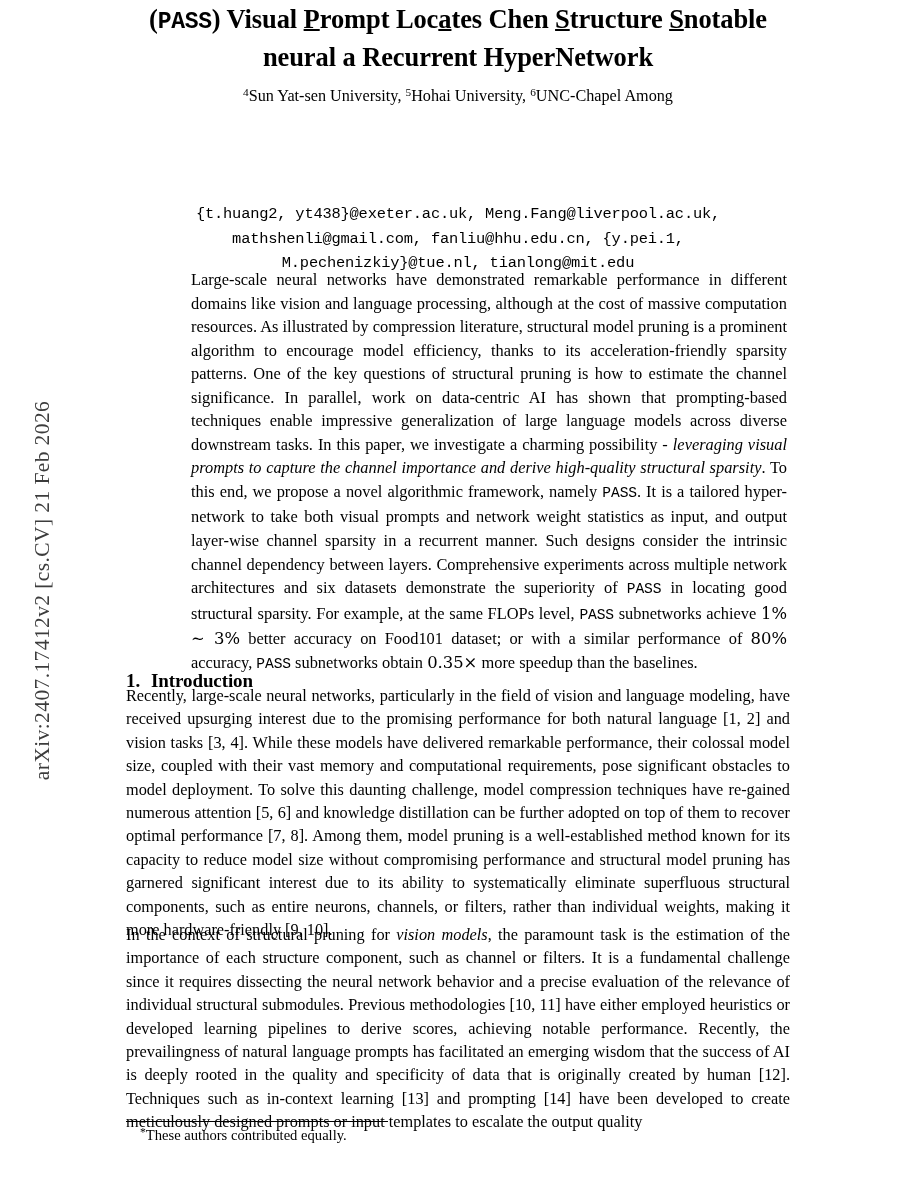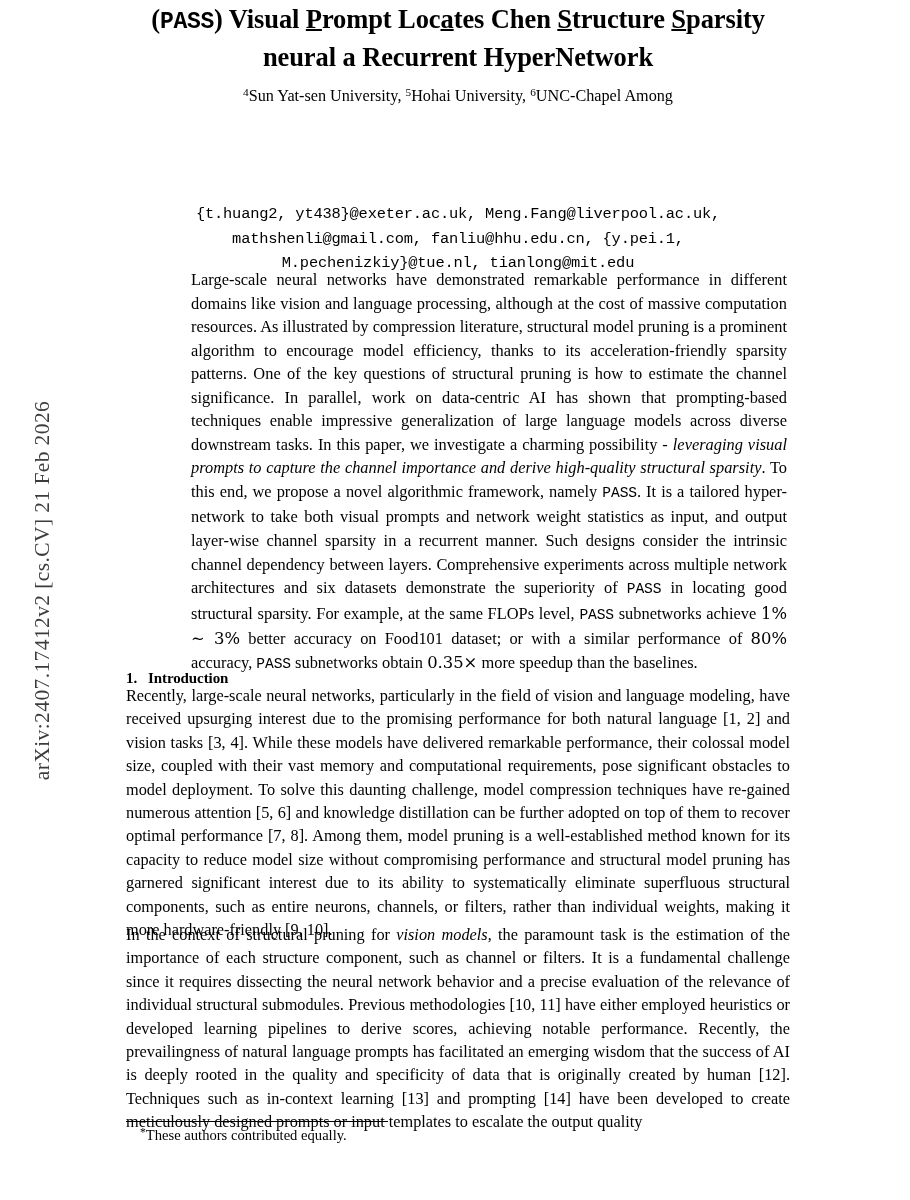--- a/index.html
+++ b/index.html
@@ -108,21 +108,21 @@
     font-size: 14.6px;
     letter-spacing: -0.1px;
   }
   .it { font-style: italic; }
   .math { font-family: "DejaVu Serif", "Liberation Serif", serif; }
 
   
   #section-1 {
     top: 670px;
     font-weight: bold;
-    font-size: 15px;
+    font-size: 19px;
     letter-spacing: -0.1px;
   }
   #section-1 .num { margin-right: 11px; }
 
   
   .body-par {
     font-size: 16.3px;
     line-height: 23.4px;
     text-align: justify;
     text-justify: inter-word;
@@ -156,21 +156,21 @@
 </head>
 <body>
 
 <div id="arxiv-stamp">
   <div class="vtext">arXiv:2407.17412v2  [cs.CV]  21 Feb 2026</div>
 </div>
 
 <div id="page">
 
   <div class="col" id="title-block">
-    <div class="line1"><span>(</span><span class="mono-name">PASS</span><span>) Visual </span><span class="ul">P</span><span>rompt Loc</span><span class="ul">a</span><span>tes Chen </span><span class="ul">S</span><span>tructure </span><span class="ul">S</span><span>parsity</span></div>
+    <div class="line1"><span>(</span><span class="mono-name">PASS</span><span>) Visual </span><span class="ul">P</span><span>rompt Loc</span><span class="ul">a</span><span>tes Chen </span><span class="ul">S</span><span>tructure </span><span class="ul">S</span><span>notable</span></div>
     <div class="line2">neural a Recurrent HyperNetwork</div>
   </div>
 
   <div class="col" id="authors-block">
     <div class="affil">
       <sup>4</sup><span>Sun Yat-sen University</span>, <sup>5</sup><span>Hohai University</span>, <sup>6</sup><span>UNC-Chapel Among</span>
     </div>
   </div>
 
   <div class="col" id="emails-block">

